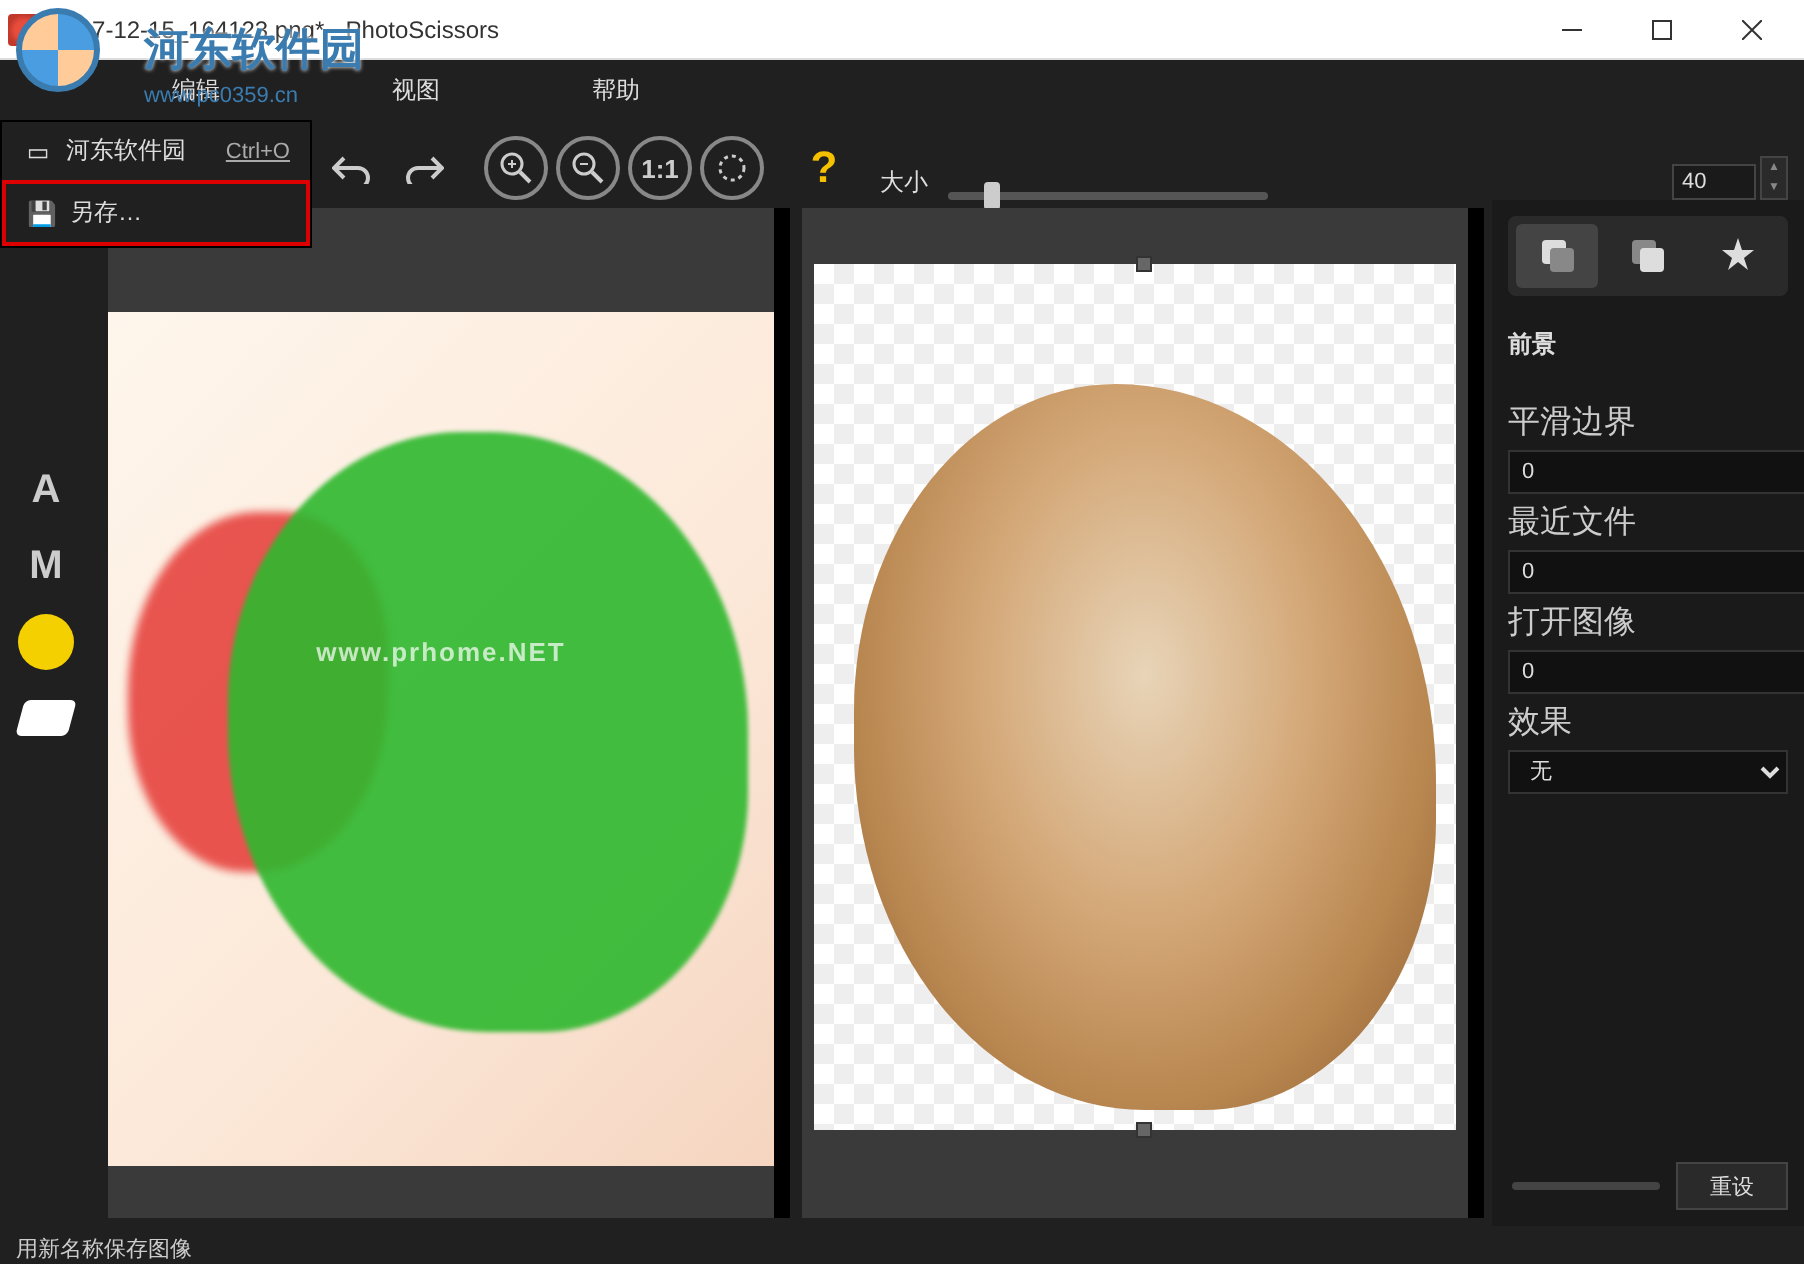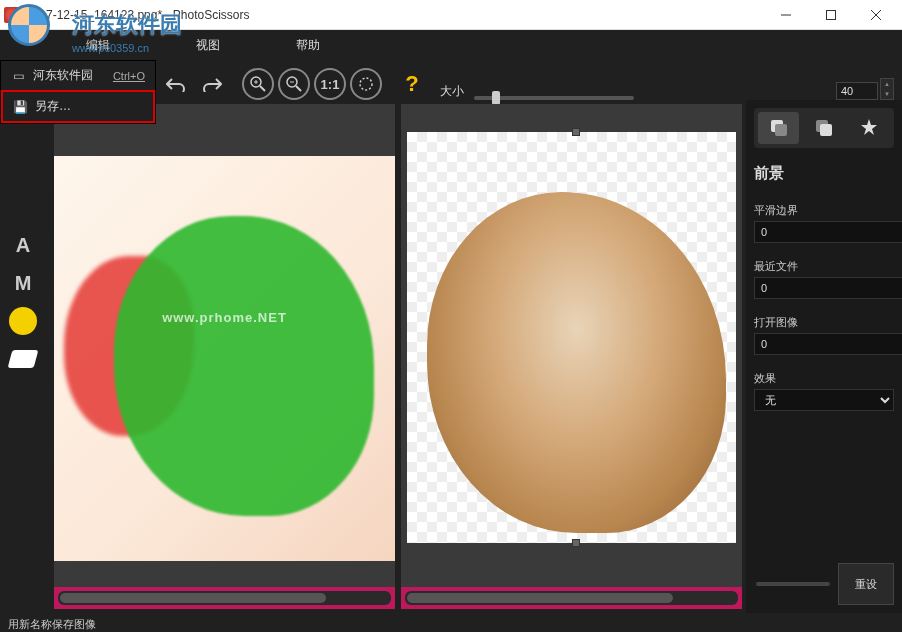--- a/index.html
+++ b/index.html
@@ -42,43 +42,43 @@
 .spin-btn { flex: 1; display: flex; align-items: center; justify-content: center; color: #888; font-size: 6px; cursor: pointer; }
 
 .main { display: flex; height: 513px; background: #202020; }
 
 .side-tools { width: 46px; background: #202020; display: flex; flex-direction: column; align-items: center; padding-top: 130px; gap: 8px; }
 .st-btn { width: 36px; height: 30px; display: flex; align-items: center; justify-content: center; color: #ccc; font-size: 20px; font-weight: bold; cursor: pointer; border-radius: 3px; }
 .st-yellow { width: 28px; height: 28px; border-radius: 50%; background: #f5d000; }
 .st-eraser { background: #fff; width: 26px; height: 18px; border-radius: 3px; transform: skewX(-15deg); }
 
 .canvas-area { flex: 1; display: flex; gap: 6px; padding: 4px 4px 4px 8px; }
-.canvas-panel { flex: 1; background: #be185d; display: flex; flex-direction: column; position: relative; }
+.canvas-panel { flex: 1; background: #000000; display: flex; flex-direction: row; position: relative; }
 .canvas-inner { flex: 1; background: #3a3a3a; position: relative; overflow: hidden; }
 .img-left { position: absolute; top: 52px; left: 0; right: 0; bottom: 26px; background: linear-gradient(135deg, #fef6ec 0%, #fce8d8 60%, #f5d5c0 100%); }
 .red-blob { position: absolute; top: 100px; left: 10px; width: 130px; height: 180px; background: #e53935; border-radius: 50% 40% 50% 45%; filter: blur(2px); opacity: 0.85; }
 .green-blob { position: absolute; top: 60px; left: 60px; width: 260px; height: 300px; background: #2eb82e; border-radius: 45% 50% 40% 50%; filter: blur(1px); opacity: 0.9; }
 .img-right { position: absolute; top: 28px; left: 6px; right: 6px; bottom: 44px; background-image: repeating-conic-gradient(#eee 0 25%, #fff 0 50%); background-size: 20px 20px; }
 .dog-shape { position: absolute; top: 60px; left: 20px; right: 10px; bottom: 10px; background: radial-gradient(ellipse at 50% 40%, #e8d4b8 0%, #d4a878 40%, #b8864f 70%, #8a5a2f 100%); border-radius: 45% 55% 40% 50%; }
 .wm-center { position: absolute; top: 44%; left: 50%; transform: translate(-50%,-50%); color: rgba(255,255,255,0.7); font-size: 13px; font-weight: bold; letter-spacing: 1px; z-index: 5; }
 .sel-handle { position: absolute; width: 8px; height: 8px; background: #666; border: 1px solid #333; }
 .scroll-h { height: 14px; background: #2a2a2a; margin: 4px; border-radius: 6px; position: relative; }
 .scroll-thumb { position: absolute; left: 2px; top: 2px; width: 80%; height: 10px; background: #555; border-radius: 5px; }
 
 .right-panel { width: 156px; background: #1a1a1a; padding: 8px 8px; display: flex; flex-direction: column; }
 .rp-tabs { display: flex; gap: 4px; background: #2a2a2a; border-radius: 4px; padding: 4px; margin-bottom: 10px; }
 .rp-tab { flex: 1; height: 32px; display: flex; align-items: center; justify-content: center; cursor: pointer; border-radius: 3px; }
 .rp-tab.active { background: #444; }
-.rp-section-title { color: #ddd; font-size: 15px; font-weight: bold; margin: 6px 0 4px; }
-.rp-label { color: #ccc; font-size: 11px; margin: 16px 0 3px; }
+.rp-section-title { color: #ddd; font-size: 12px; font-weight: bold; margin: 6px 0 16px; }
+.rp-label { color: #ccc; font-size: 16px; margin: 4px 0 3px; }
 .rp-field { display: flex; }
 .rp-input { flex: 1; height: 22px; background: #111; border: 1px solid #333; color: #ddd; font-size: 11px; padding: 0 6px; }
 .rp-select { width: 100%; height: 22px; background: #111; border: 1px solid #333; color: #ddd; font-size: 11px; padding: 0 6px; }
 .rp-bottom { margin-top: auto; display: flex; align-items: center; }
-.rp-reset { height: 42px; padding: 0 16px; background: #2a2a2a; border: 1px solid #444; color: #ddd; font-size: 11px; cursor: pointer; margin-left: auto; }
+.rp-reset { height: 24px; padding: 0 16px; background: #2a2a2a; border: 1px solid #444; color: #ddd; font-size: 11px; cursor: pointer; margin-left: auto; }
 .rp-slider { flex: 1; height: 4px; background: #444; margin: 0 8px 0 2px; border-radius: 2px; position: relative; }
 
 .statusbar { height: 22px; background: #202020; color: #ccc; font-size: 11px; display: flex; align-items: center; padding: 0 8px; }
 </style>
 </head>
 <body>
 
 <div class="watermark">
   <div class="watermark-badge">
     <div class="wm-icon"></div>

